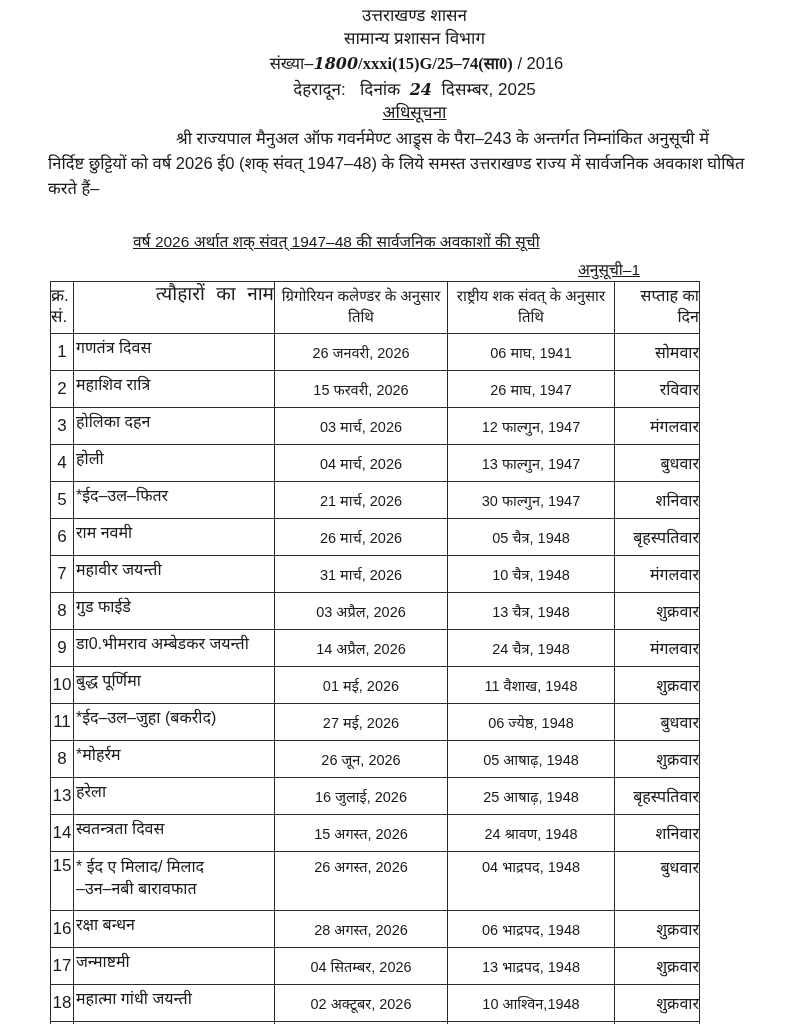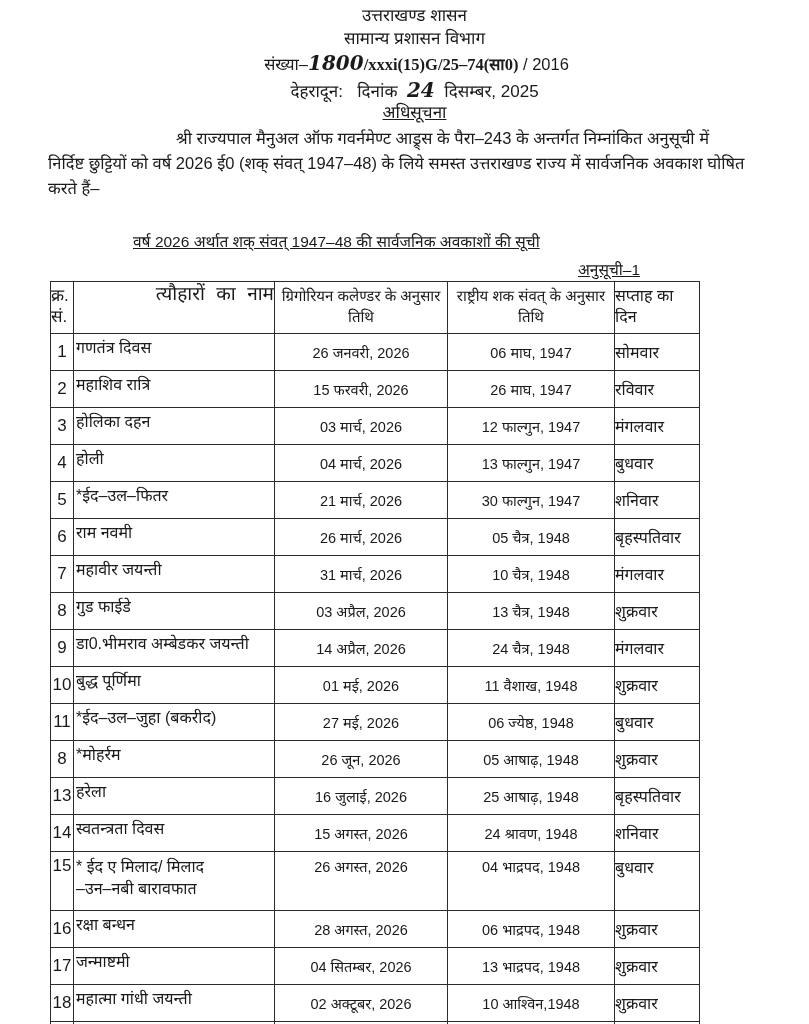--- a/index.html
+++ b/index.html
@@ -4,35 +4,35 @@
 <style>
   html, body { margin: 0; padding: 0; background: #ffffff; }
   body { width: 809px; height: 1024px; position: relative; overflow: hidden;
          font-family: "Liberation Sans", "DejaVu Sans", sans-serif; color: #1a1a1a; }
   .hdr { position: absolute; left: 0; width: 809px; text-align: center; font-size: 17px; line-height: 20px; }
   .h1 { top: 6px; left: 10px; }
   .h2 { top: 29px; left: 10px; }
   .h3 { top: 53px; left: 12px; font-size: 16.5px; }
   .h4 { top: 80px; left: 10px; }
   .h5 { top: 103px; left: 10px; text-decoration: underline; }
-  .hand { font-family: "DejaVu Serif", serif; font-style: italic; font-weight: bold; font-size: 20px; }
+  .hand { font-family: "DejaVu Serif", serif; font-style: italic; font-weight: bold; font-size: 16px; }
   .ref-bold { font-family: "Liberation Serif", serif; font-weight: bold; }
   .para { position: absolute; left: 48px; width: 700px; font-size: 16.5px; line-height: 25px; }
   .para .indent { display: inline-block; width: 128px; }
   .list-title { position: absolute; top: 230px; left: 96px; font-size: 15.5px; text-decoration: underline; margin-left: 37px; }
   .schedule { position: absolute; top: 258px; left: 578px; font-size: 15.5px; text-decoration: underline; text-align: center; }
   table { position: absolute; top: 281px; left: 50px; border-collapse: collapse; font-size: 14px; }
   td, th { border: 1.5px solid #2b2b2b; padding: 0; font-weight: normal; }
   th { font-size: 15px; line-height: 21px; height: 48px; vertical-align: top; padding-top: 3px; }
   td { height: 34px; vertical-align: middle; font-size: 14.5px; }
   .c-sn { width: 22px; text-align: center; font-size: 17px; }
   .c-name { width: 198px; text-align: left; vertical-align: top; padding-left: 2px; font-size: 16px; padding-top: 2px; }
   .c-greg { width: 172px; text-align: center; }
   .c-shak { width: 166px; text-align: center; }
-  .c-day { width: 84px; text-align: left; font-size: 16px; }
+  .c-day { width: 84px; text-align: right; font-size: 16px; }
   th.c-sn, th.c-name { text-align: left; }
   th.c-name { text-align: right; font-size: 19px; padding-top: 3px; font-family: Liberation Mono, monospace; }
   tr.tall td { height: 54px; vertical-align: top; padding-top: 4px; }
   tr.tall td.c-name { line-height: 22px; }
 </style>
 </head>
 <body>
 
 <div class="hdr h1">उत्तराखण्ड शासन</div>
 <div class="hdr h2">सामान्य प्रशासन विभाग</div>
@@ -60,21 +60,21 @@
       <th class="c-greg">ग्रिगोरियन कलेण्डर के अनुसार तिथि</th>
       <th class="c-shak">राष्ट्रीय शक संवत् के अनुसार तिथि</th>
       <th class="c-day">सप्ताह का दिन</th>
     </tr>
   </thead>
   <tbody id="rows">
       <tr>
         <td class="c-sn">1</td>
         <td class="c-name">गणतंत्र दिवस</td>
         <td class="c-greg">26 जनवरी, 2026</td>
-        <td class="c-shak">06 माघ, 1947</td>
+        <td class="c-shak">06 माघ, 1941</td>
         <td class="c-day">सोमवार</td>
       </tr>
       <tr>
         <td class="c-sn">2</td>
         <td class="c-name">महाशिव रात्रि</td>
         <td class="c-greg">15 फरवरी, 2026</td>
         <td class="c-shak">26 माघ, 1947</td>
         <td class="c-day">रविवार</td>
       </tr>
       <tr>

